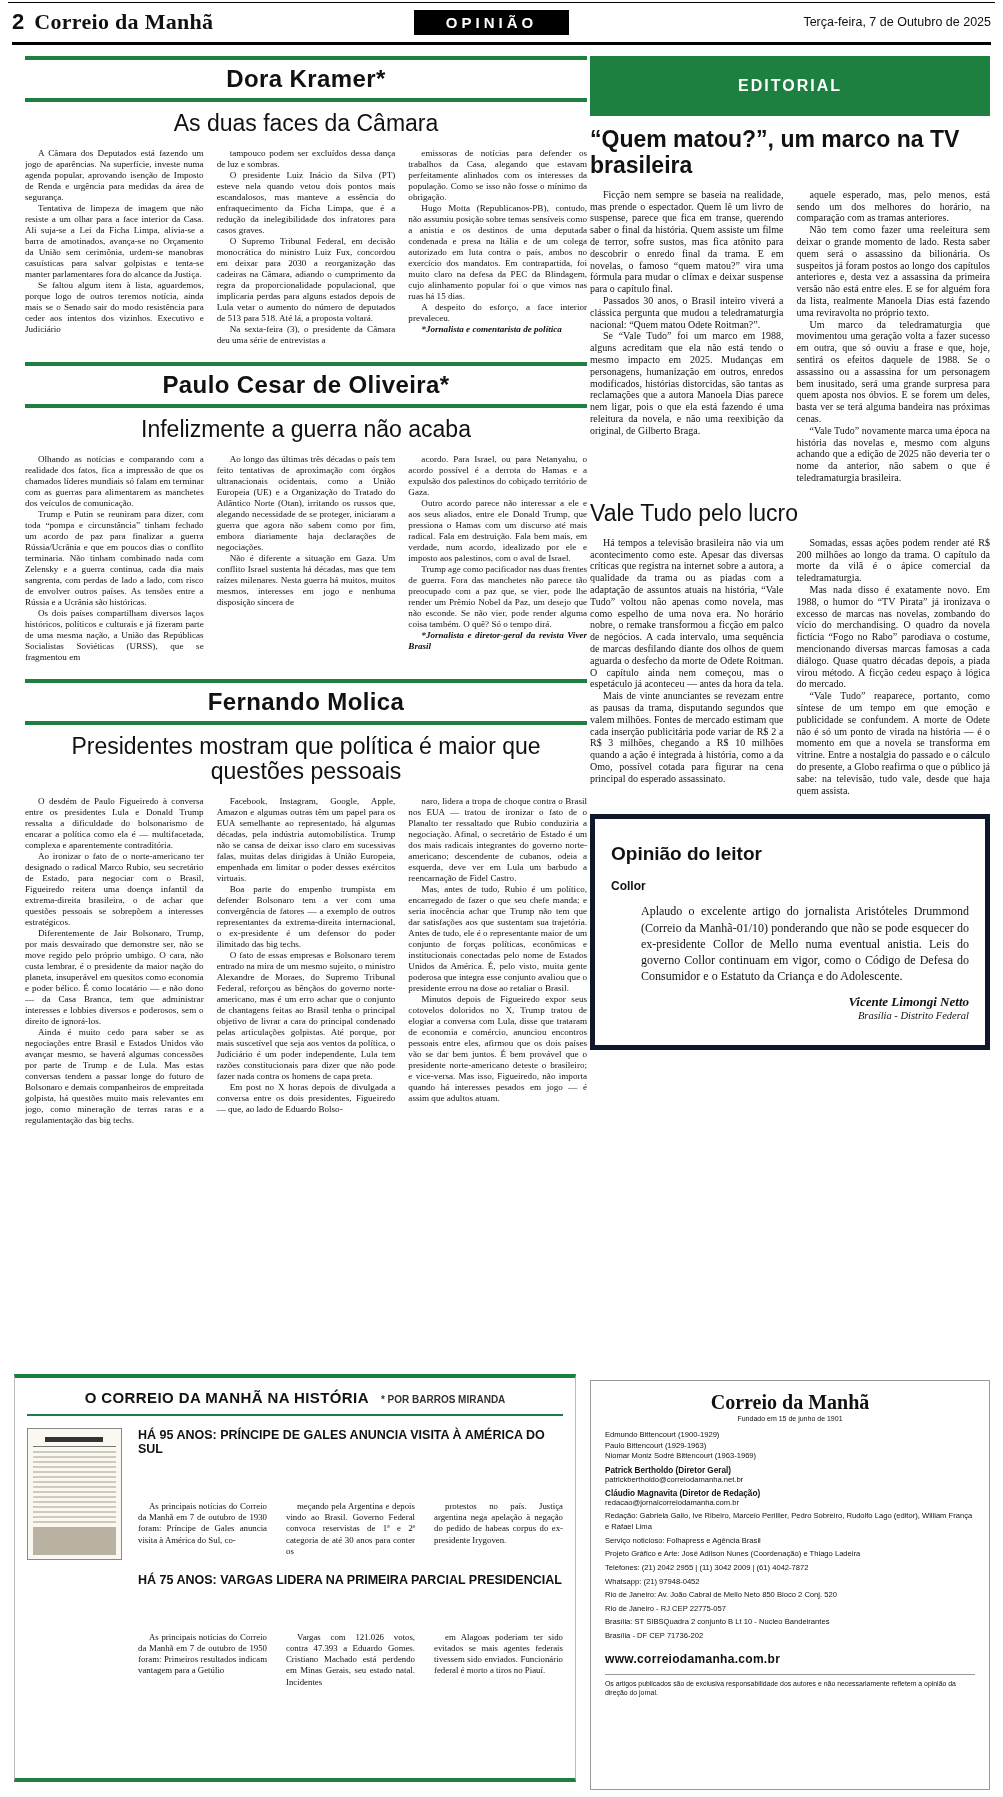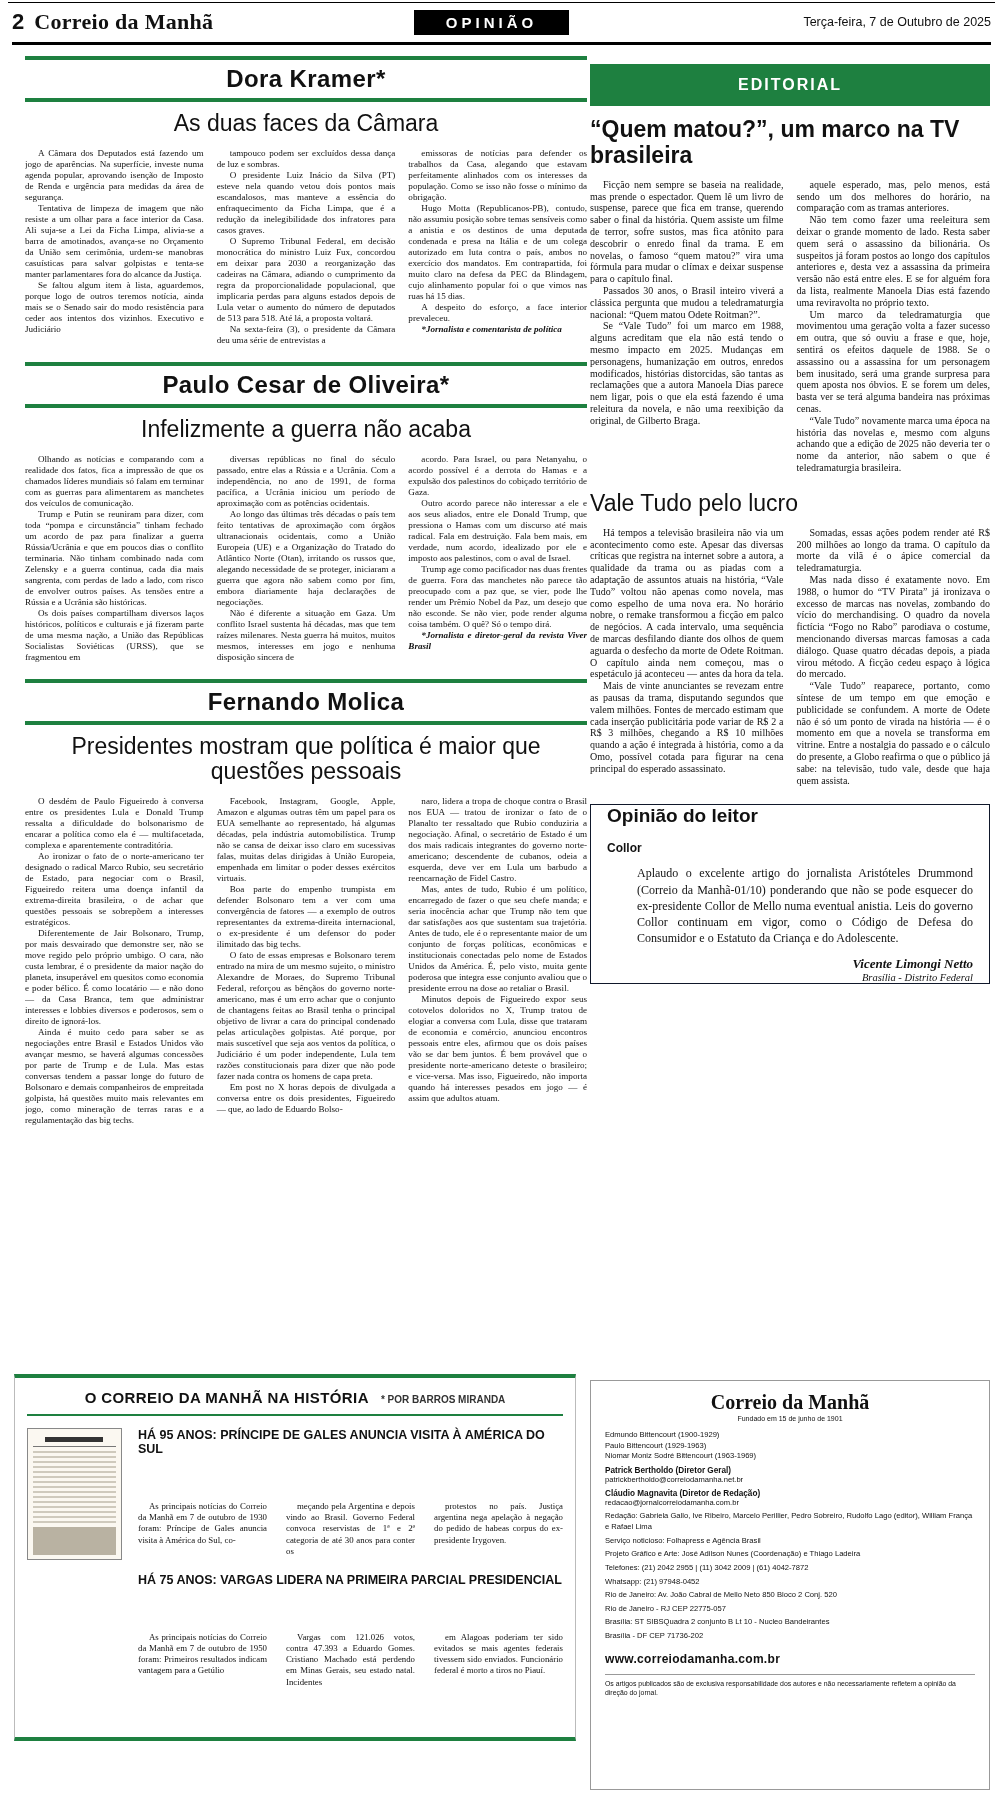--- a/index.html
+++ b/index.html
@@ -30,47 +30,47 @@
             font-weight:700; margin:5px 0; letter-spacing:.4px; }
   .headline { text-align:center; font-family:"Liberation Sans", sans-serif; font-weight:400;
               font-size:23px; line-height:1.12; margin:9px 6px 11px; }
   .cols { display:flex; gap:13px; }
   .cols .col { flex:1 1 0; min-width:0; }
   .left-zone .col p { margin:0; text-indent:13px; font-size:9.1px; line-height:1.21; text-align:justify; }
   .byline { margin-top:9px; font-size:9.5px; font-weight:700; font-style:italic; text-align:right; line-height:1.25; }
 
   
   .editorial-bar { background:#1e8040; color:#fff; text-align:center; font-family:"Liberation Sans", sans-serif;
-                   font-weight:700; font-size:16px; letter-spacing:2px; padding:12px 0;margin-top:8px; }
+                   font-weight:700; font-size:16px; letter-spacing:2px; padding:21px 0; }
   .ed-headline { font-family:"Liberation Sans", sans-serif; font-weight:700; font-size:23px;
                  line-height:1.15; margin:10px 0; }
   .right-zone .col p { font-size:10px; line-height:1.18; text-indent:13px; text-align:justify; margin:0; }
   .sub-title { font-family:"Liberation Sans", sans-serif; font-weight:400; font-size:23px; margin:16px 0 10px; }
 
-  .reader-box { border:1px solid #0f172a; margin-top:18px; padding:0 16px; }
+  .reader-box { border:5px solid #0f172a; margin-top:18px; padding:24px 16px; }
   .reader-title { font-family:"Liberation Sans", sans-serif; font-weight:700; font-size:19px; margin:0 0 14px; }
   .reader-sub { font-family:"Liberation Sans", sans-serif; font-weight:700; font-size:12px; margin:0 0 10px; }
   .reader-body { font-size:12px; line-height:1.35; text-align:justify; margin:0 0 10px 30px; }
   .reader-sign { text-align:right; font-style:italic; font-weight:700; font-size:13px; }
   .reader-loc  { text-align:right; font-style:italic; font-size:10.5px; }
 
   
   .mast-box { position:absolute; left:590px; top:1380px; width:400px; height:410px;
               border:1px solid #999; padding:10px 14px; font-family:"Liberation Sans", sans-serif; }
   .mast-logo { text-align:center; font-family:"Liberation Serif", serif; font-weight:700; font-size:20px; }
   .mast-founded { text-align:center; font-size:7px; margin:1px 0 8px; }
   .mast-founders > div { font-size:7.6px; line-height:1.4; }
   .mast-name { font-weight:700; font-size:8.2px; margin-top:4px; }
   .mast-mail { font-size:7.6px; line-height:1.35; }
   .mast-misc > div { font-size:7.6px; line-height:1.4; margin-top:3px; }
   .website { text-align:left; font-weight:700; font-size:12px; margin:10px 0 8px; letter-spacing:.3px; }
   .mast-disclaimer { border-top:1px solid #999; padding-top:5px; font-size:6.9px; line-height:1.3; }
 
   
-  .hist-box { position:absolute; left:14px; top:1374px; width:562px; height:367px;
+  .hist-box { position:absolute; left:14px; top:1374px; width:562px; height:408px;
               border:1px solid #bbb; border-top:4px solid #1e8040; border-bottom:4px solid #1e8040;
               padding:8px 12px; }
   .hist-head { text-align:center; margin:3px 0 7px; }
   .hist-title { font-family:"Liberation Sans", sans-serif; font-weight:700; font-size:15px; letter-spacing:.4px; }
   .hist-by { font-family:"Liberation Sans", sans-serif; font-weight:700; font-size:10px; color:#333; margin-left:8px; }
   .hist-rule { height:2px; background:#1e8040; margin-bottom:12px; }
   .hist-body { display:flex; gap:16px; }
   .thumb { flex:0 0 95px; height:132px; border:1px solid #888; background:#fbf8f1; padding:5px; }
   .thumb-mast { height:13px; border-bottom:1px solid #777; margin-bottom:4px;
                 background:linear-gradient(#333,#333) center 3px/70% 5px no-repeat; }
@@ -137,21 +137,20 @@
       <h2 class="author">Paulo Cesar de Oliveira*</h2>
       <div class="grule"></div>
       <h1 class="headline">Infelizmente a guerra não acaba</h1>
       <div class="cols">
         <div class="col">
             <p>Olhando as notícias e comparando com a realidade dos fatos, fica a impressão de que os chamados líderes mundiais só falam em terminar com as guerras para alimentarem as manchetes dos veículos de comunicação.</p>
             <p>Trump e Putin se reuniram para dizer, com toda “pompa e circunstância” tinham fechado um acordo de paz para finalizar a guerra Rússia/Ucrânia e que em poucos dias o conflito terminaria. Não tinham combinado nada com Zelensky e a guerra continua, cada dia mais sangrenta, com perdas de lado a lado, com risco de envolver outros países. As tensões entre a Rússia e a Ucrânia são históricas.</p>
             <p>Os dois países compartilham diversos laços históricos, políticos e culturais e já fizeram parte de uma mesma nação, a União das Repúblicas Socialistas Soviéticas (URSS), que se fragmentou em</p>
           </div>
         <div class="col">
-            <p>diversas repúblicas no final do século passado, entre elas a Rússia e a Ucrânia. Com a independência, no ano de 1991, de forma pacífica, a Ucrânia iniciou um período de aproximação com as potências ocidentais.</p>
             <p>Ao longo das últimas três décadas o país tem feito tentativas de aproximação com órgãos ultranacionais ocidentais, como a União Europeia (UE) e a Organização do Tratado do Atlântico Norte (Otan), irritando os russos que, alegando necessidade de se proteger, iniciaram a guerra que agora não sabem como por fim, embora diariamente haja declarações de negociações.</p>
             <p>Não é diferente a situação em Gaza. Um conflito Israel sustenta há décadas, mas que tem raízes milenares. Nesta guerra há muitos, muitos mesmos, interesses em jogo e nenhuma disposição sincera de</p>
           </div>
         <div class="col">
           <div>
               <p>acordo. Para Israel, ou para Netanyahu, o acordo possível é a derrota do Hamas e a expulsão dos palestinos do cobiçado território de Gaza.</p>
               <p>Outro acordo parece não interessar a ele e aos seus aliados, entre ele Donald Trump, que pressiona o Hamas com um discurso até mais radical. Fala em destruição. Fala bem mais, em verdade, num acordo, idealizado por ele e imposto aos palestinos, com o aval de Israel.</p>
               <p>Trump age como pacificador nas duas frentes de guerra. Fora das manchetes não parece tão preocupado com a paz que, se vier, pode lhe render um Prêmio Nobel da Paz, um desejo que não esconde. Se não vier, pode render alguma coisa também. O quê? Só o tempo dirá.</p>
             </div>
           <p class="byline">*Jornalista e diretor-geral da revista Viver Brasil</p>

